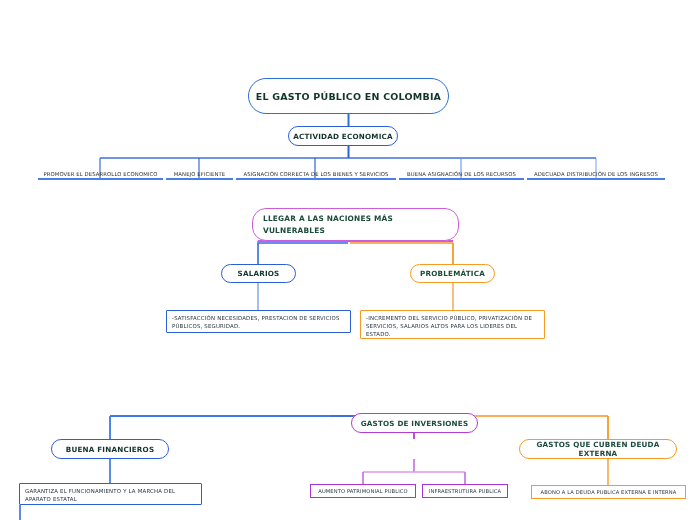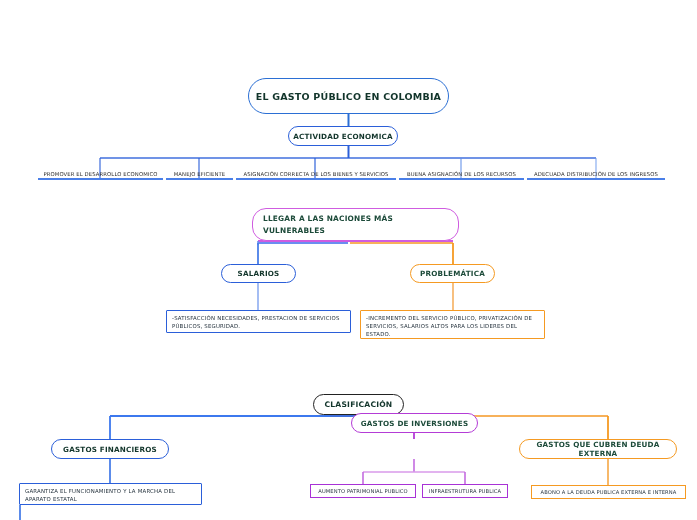--- a/index.html
+++ b/index.html
@@ -215,26 +215,23 @@
   </div>
 
   <div class="node box box-blue" style="left:166px; top:310px; width:185px; height:23px;">
     <span>-SATISFACCIÓN NECESIDADES, PRESTACION DE SERVICIOS PÚBLICOS, SEGURIDAD.</span>
   </div>
 
   <div class="node box box-orange" style="left:360px; top:310px; width:185px; height:29px;">
     <span>-INCREMENTO DEL SERVICIO PÚBLICO, PRIVATIZACIÓN DE SERVICIOS, SALARIOS ALTOS PARA LOS LIDERES DEL ESTADO.</span>
   </div>
 
-  <div class="node pill pill-black" style="left:313px; top:394px; width:91px; height:21px;">
-    <span>CLASIFICACIÓN</span>
-  </div>
 
   <div class="node pill pill-blue" style="left:51px; top:439px; width:118px; height:20px;">
-    <span>GASTOS FINANCIEROS</span>
+    <span>BUENA FINANCIEROS</span>
   </div>
 
   <div class="node pill pill-magenta" style="left:351px; top:413px; width:127px; height:20px;">
     <span>GASTOS DE INVERSIONES</span>
   </div>
 
   <div class="node pill pill-orange" style="left:519px; top:439px; width:158px; height:20px;">
     <span>GASTOS QUE CUBREN DEUDA EXTERNA</span>
   </div>
 

